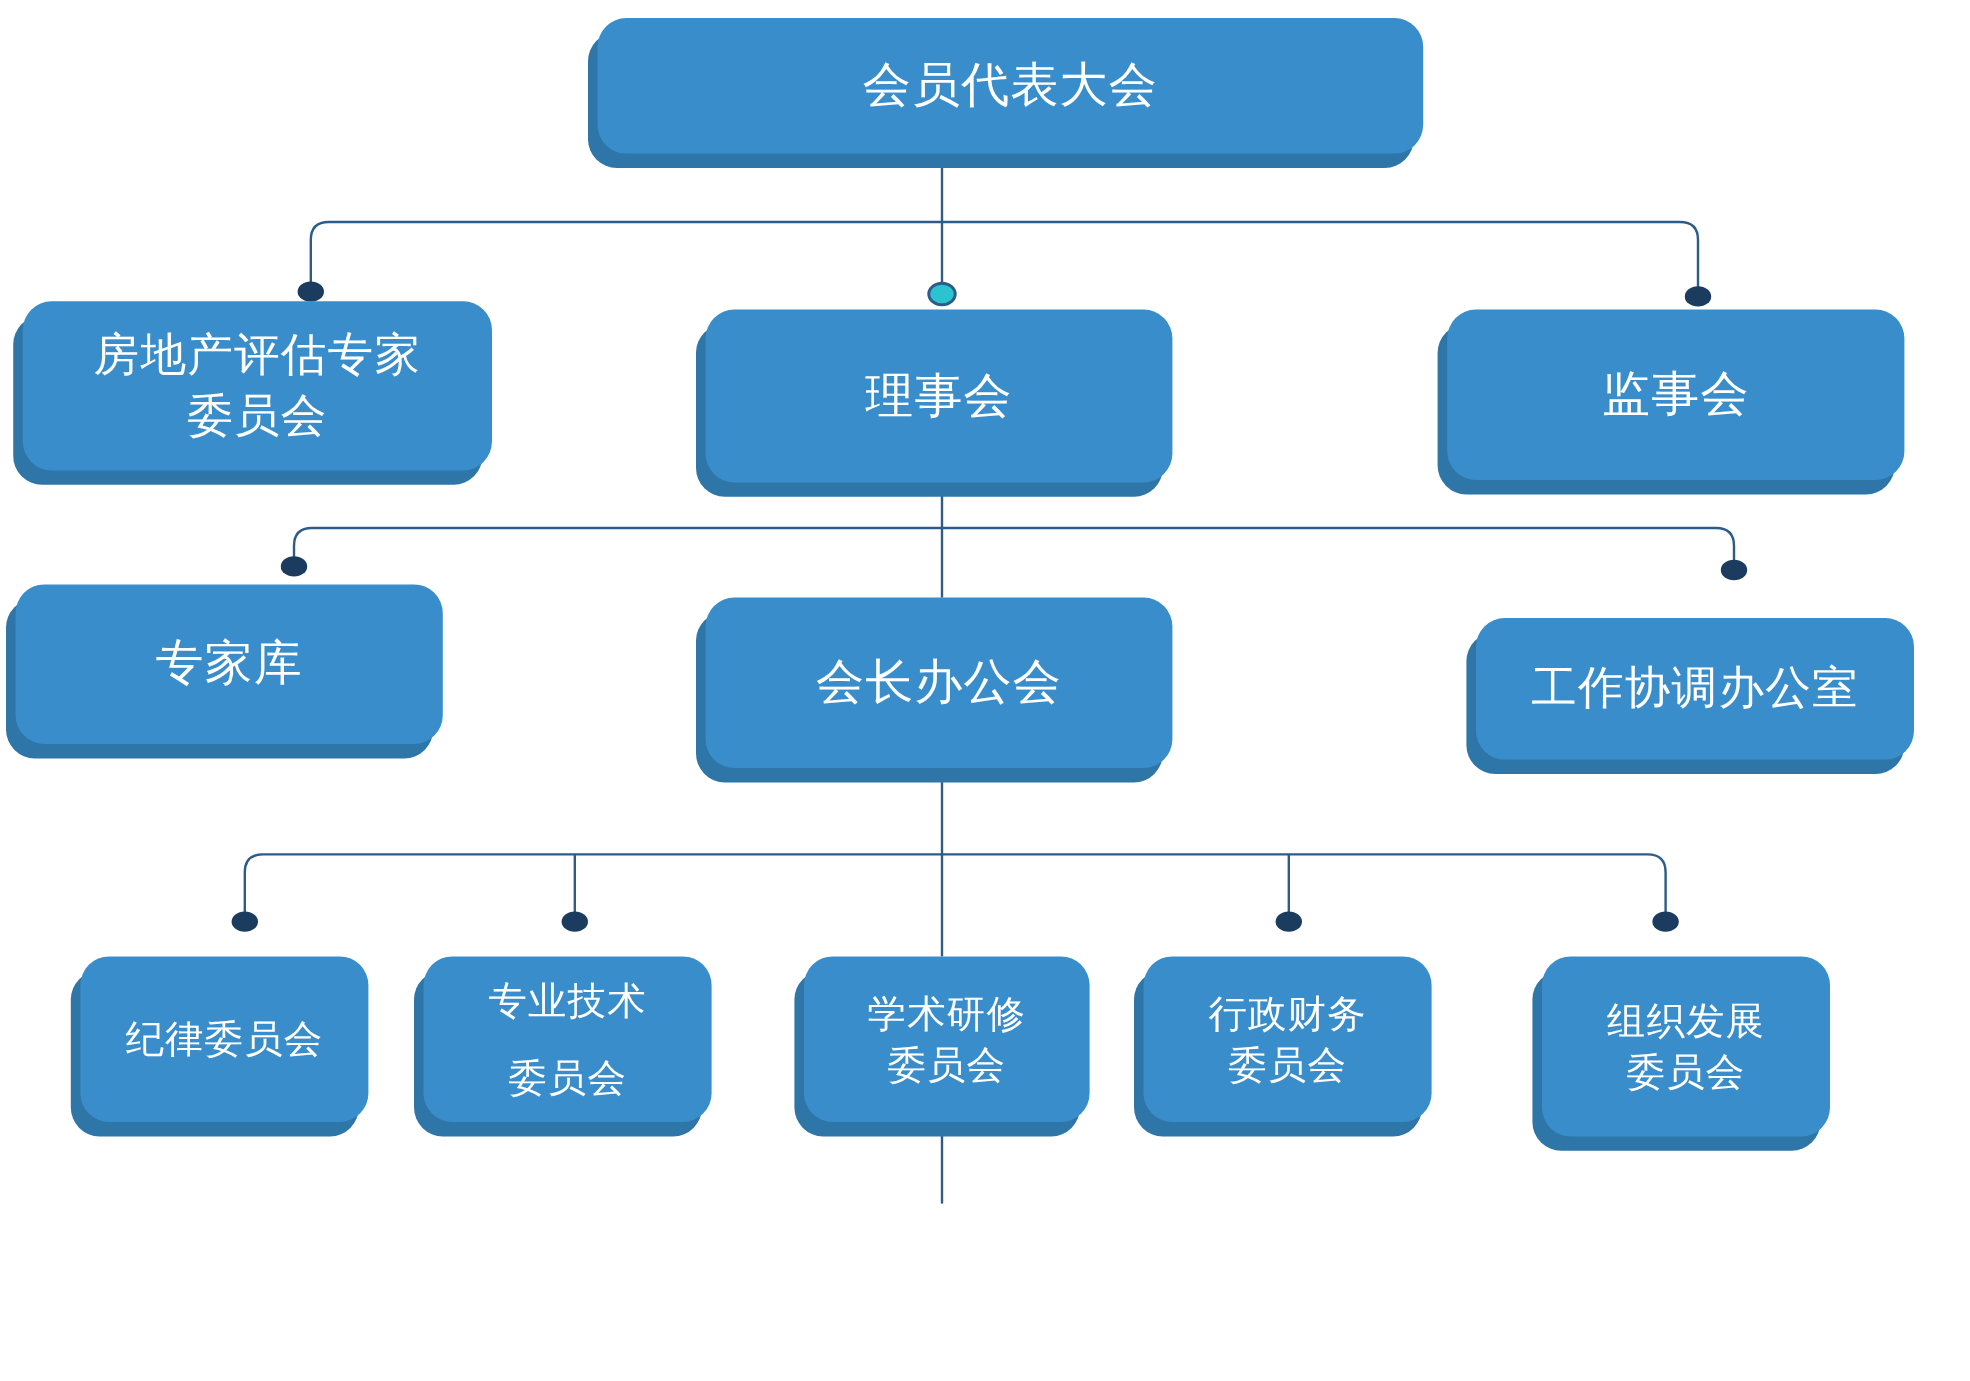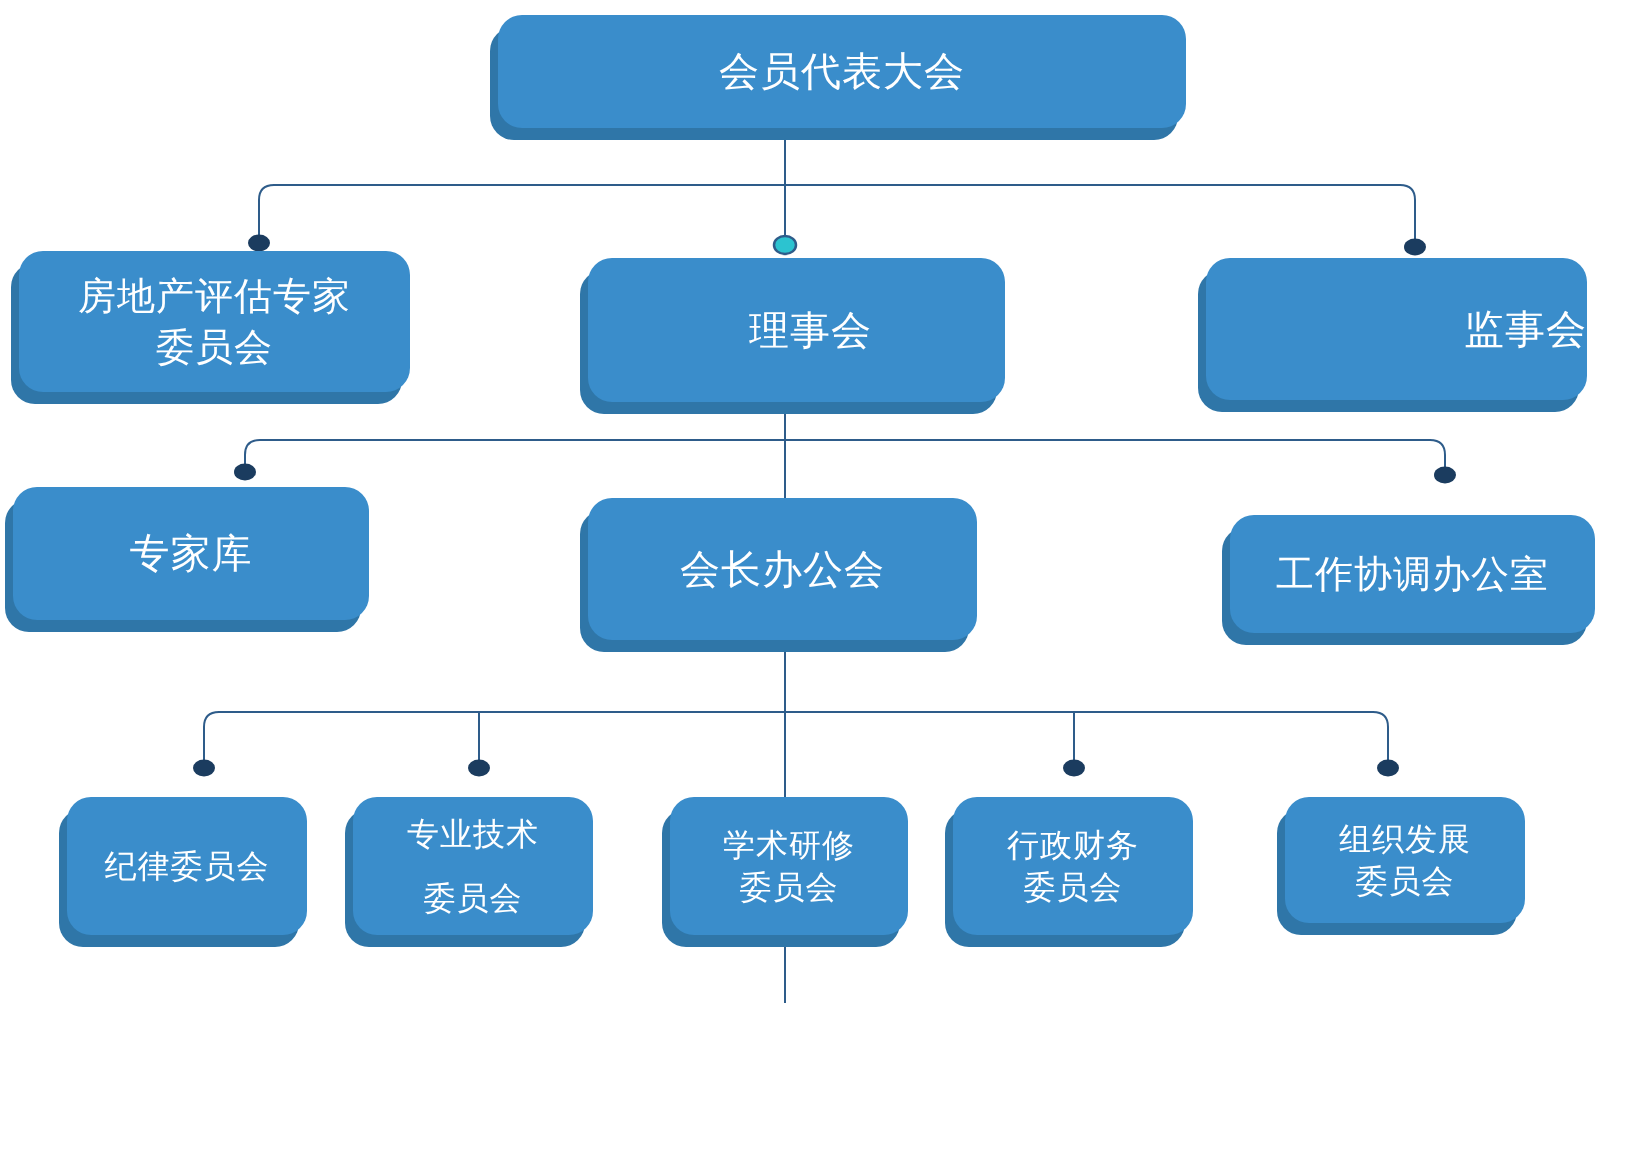--- a/index.html
+++ b/index.html
@@ -27,32 +27,32 @@
     justify-content:center;
     text-align:center;
     line-height:1.32;
     letter-spacing:1px;
   }
   .node span{display:block;}
   
   .n-assembly{left:498px;top:15px;width:688px;height:113px;font-size:40px;}
   
   .n-expert-committee{left:19px;top:251px;width:391px;height:141px;font-size:38px;}
-  .n-council{left:588px;top:258px;width:389px;height:144px;font-size:40px;padding-left:28px;}
-  .n-supervisory{left:1206px;top:258px;width:381px;height:142px;font-size:40px;align-items:flex-end;}
+  .n-council{left:588px;top:258px;width:389px;height:144px;font-size:40px;}
+  .n-supervisory{left:1206px;top:258px;width:381px;height:142px;font-size:40px;}
   
   .n-expert-pool{left:13px;top:487px;width:356px;height:133px;font-size:40px;}
   .n-president-office{left:588px;top:498px;width:389px;height:142px;font-size:40px;}
   .n-coordination-office{left:1230px;top:515px;width:365px;height:118px;font-size:38px;}
   
   .n-discipline{left:67px;top:797px;width:240px;height:138px;font-size:32px;}
   .n-professional{left:353px;top:797px;width:240px;height:138px;font-size:32px;gap:22px;}
   .n-academic{left:670px;top:797px;width:238px;height:138px;font-size:32px;}
   .n-admin-finance{left:953px;top:797px;width:240px;height:138px;font-size:32px;}
-  .n-org-dev{left:1285px;top:797px;width:240px;height:126px;font-size:32px;}
+  .n-org-dev{left:1285px;top:797px;width:240px;height:150px;font-size:32px;}
   
   .n-secretariat{left:585px;top:1003px;width:390px;height:117px;font-size:40px;}
 </style>
 </head>
 <body>
 
 <div id="stage" style="--bg: #ffffff; --box-fill: #3A8DCB; --box-shadow: #2F76A8; --text: #ffffff;">
 
   <svg id="connector-layer" viewBox="0 0 1642 1151" xmlns="http://www.w3.org/2000/svg">
     <g stroke="#2E5C8A" stroke-width="2" fill="none">

